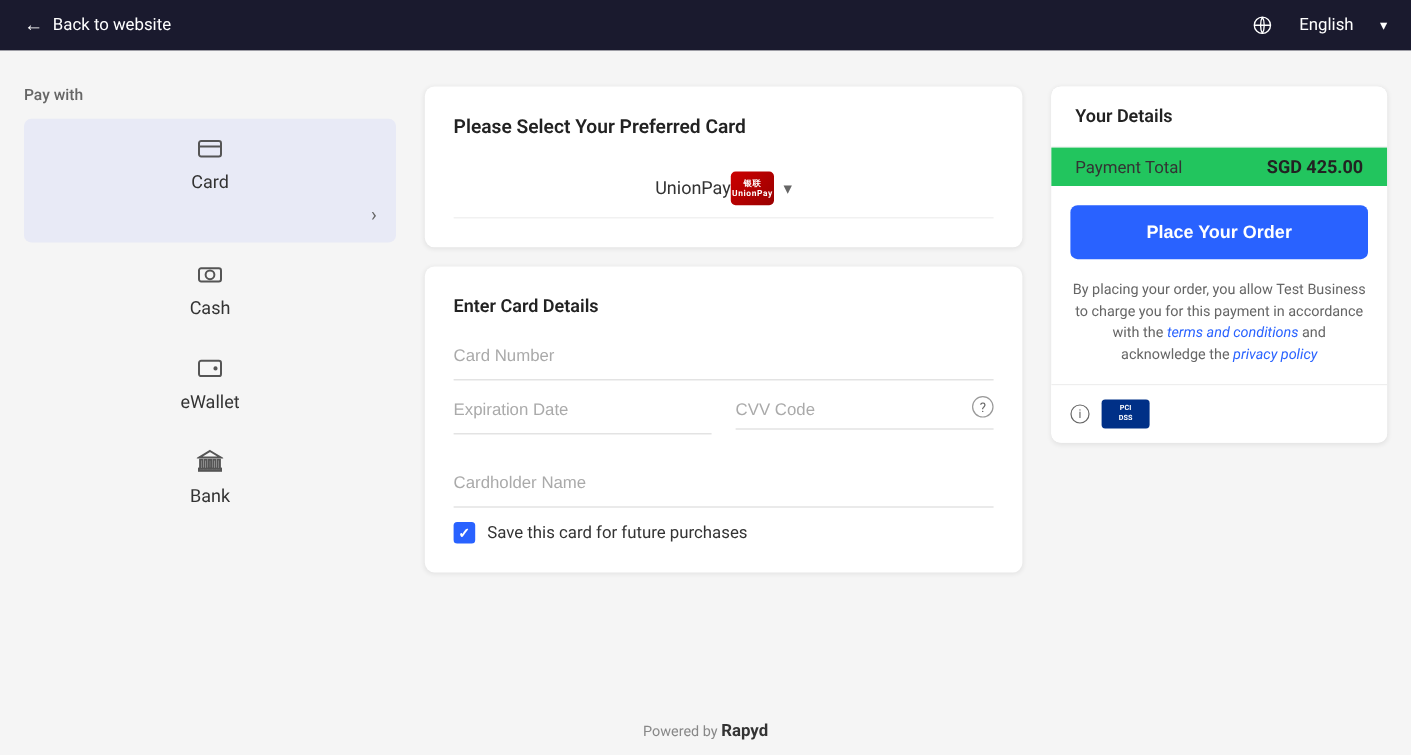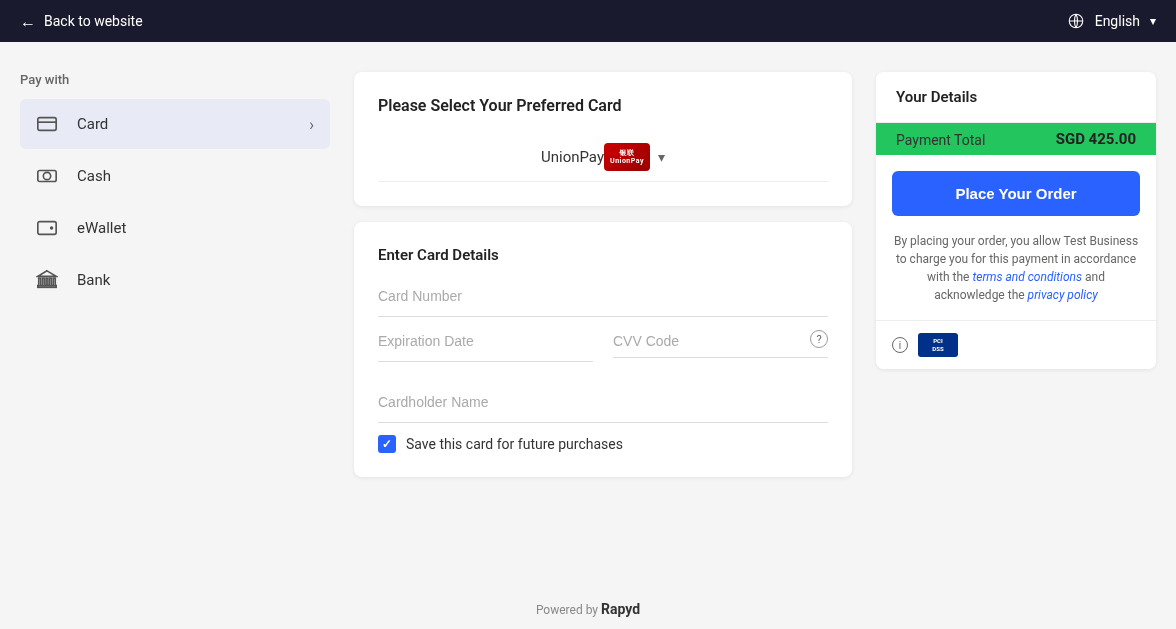--- a/index.html
+++ b/index.html
@@ -30,21 +30,21 @@
       cursor: pointer;
       text-decoration: none;
     }
     .back-arrow {
       font-size: 16px;
       color: #fff;
     }
     .lang-selector {
       display: flex;
       align-items: center;
-      gap: 10px;
+      gap: 22px;
       color: #fff;
       font-size: 14px;
       cursor: pointer;
     }
     .globe-icon {
       width: 18px;
       height: 18px;
     }
 
     
@@ -65,28 +65,29 @@
     }
     .pay-with-label {
       font-size: 13px;
       color: #666;
       margin-bottom: 12px;
       font-weight: 500;
     }
     .payment-method {
       display: flex;
       align-items: center;
-      gap: 19px;
+      gap: 8px;
       padding: 14px 16px;
       border-radius: 6px;
       cursor: pointer;
       font-size: 15px;
       color: #333;
       margin-bottom: 2px;
       position: relative;
+      flex-direction: column;
     }
     .payment-method.active {
       background: #e8eaf6;
     }
     .payment-method .method-icon {
       width: 22px;
       height: 22px;
       display: flex;
       align-items: center;
       justify-content: center;
@@ -135,21 +136,21 @@
     }
     .card-selector-right {
       display: flex;
       align-items: center;
       gap: 8px;
       cursor: pointer;
     }
     .unionpay-badge {
       background: linear-gradient(135deg, #cc0000, #990000);
       border-radius: 4px;
-      width: 46px;
+      width: 36px;
       height: 28px;
       display: flex;
       align-items: center;
       justify-content: center;
       font-size: 7px;
       color: #fff;
       font-weight: bold;
       letter-spacing: 0.5px;
       line-height: 1.2;
       text-align: center;

